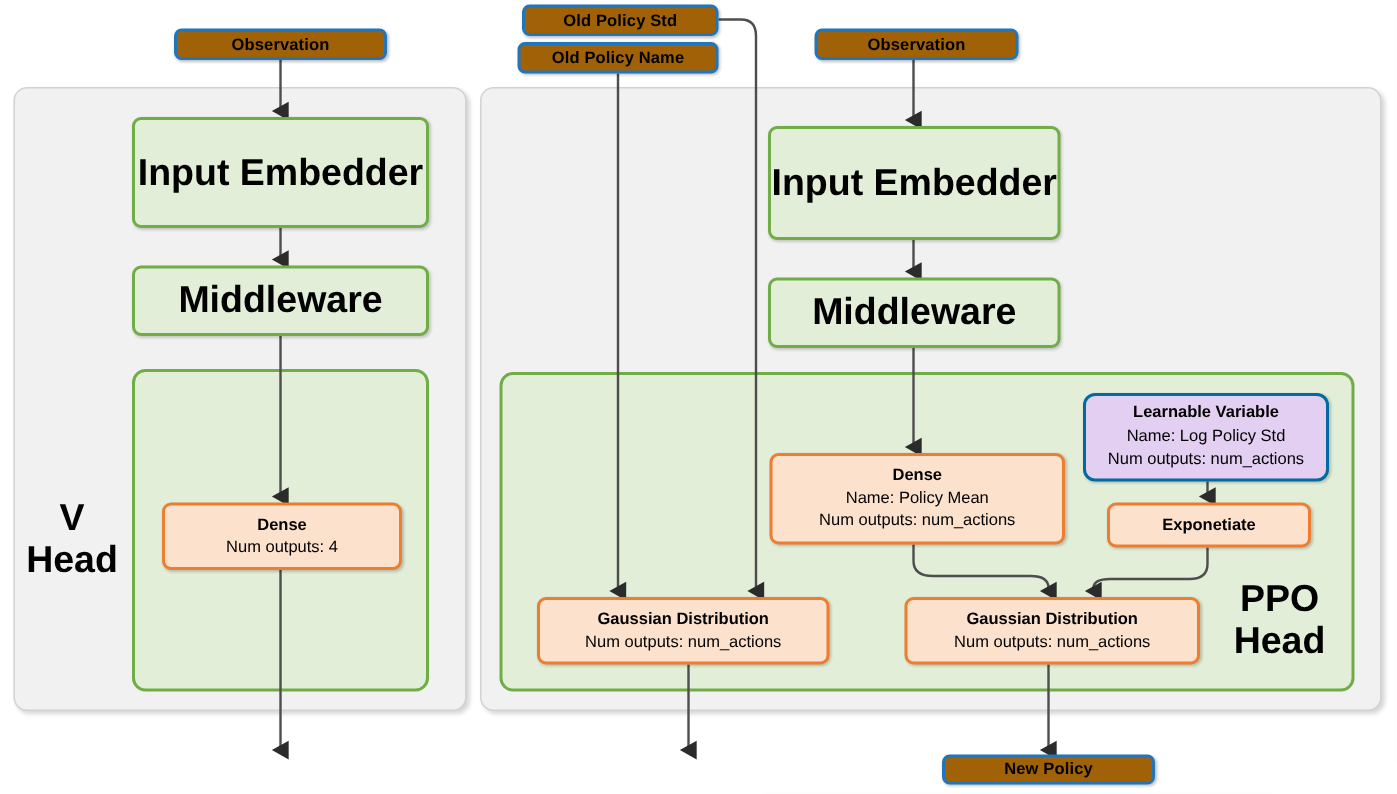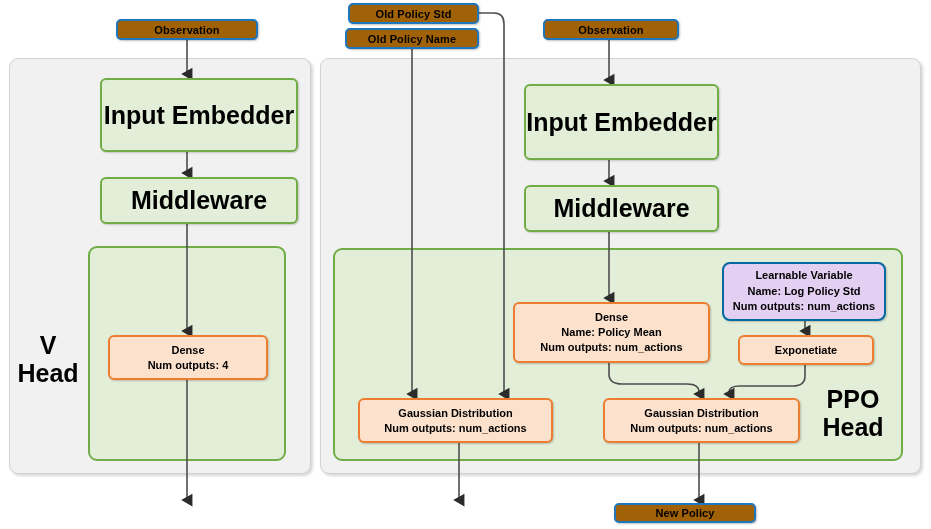--- a/index.html
+++ b/index.html
@@ -67,21 +67,20 @@
   }
   
   .box-green {
     background: #e2eed7;
     border: 2px solid #70ad47;
     border-radius: 6px;
     box-shadow: 1px 1px 2px rgba(0,0,0,0.18);
     font-size: 25px;
     font-weight: bold;
     color: #000;
-    margin-left: 12px;
   }
   
   .box-orange {
     background: #fce1cd;
     border: 2px solid #ed7d31;
     border-radius: 6px;
     box-shadow: 1px 1px 2px rgba(0,0,0,0.2);
     font-size: 11px;
     color: #000;
     line-height: 1.35;
@@ -90,21 +89,21 @@
   .box-purple {
     background: #e3cff1;
     border: 2px solid #0369a1;
     border-radius: 8px;
     box-shadow: 1px 1px 2px rgba(0,0,0,0.2);
     font-size: 11px;
     color: #000;
     line-height: 1.4;
   }
   .ttl { font-weight: bold; }
-  .sub { font-weight: bold; }
+  .sub { font-weight: normal; }
   
   .head-caption {
     position: absolute;
     z-index: 11;
     font-size: 25px;
     font-weight: bold;
     color: #000;
     text-align: center;
     line-height: 1.12;
     white-space: pre-line;
@@ -225,17 +224,17 @@
   <div class="node box-orange" style="left:603px; top:398px; width:197px; height:45px;">
     <span class="ttl">Gaussian Distribution</span>
     <span class="sub">Num outputs: num_actions</span>
   </div>
 
   <div class="node box-blue" style="left:116px; top:533px; width:142px; height:27px;">
     <span>State Value</span>
   </div>
 
 
-  <div class="node box-blue" style="left:614px; top:503px; width:142px; height:20px;">
+  <div class="node box-blue" style="left:628px; top:503px; width:142px; height:20px;">
     <span>New Policy</span>
   </div>
 
 </div>
 
 </body></html>

